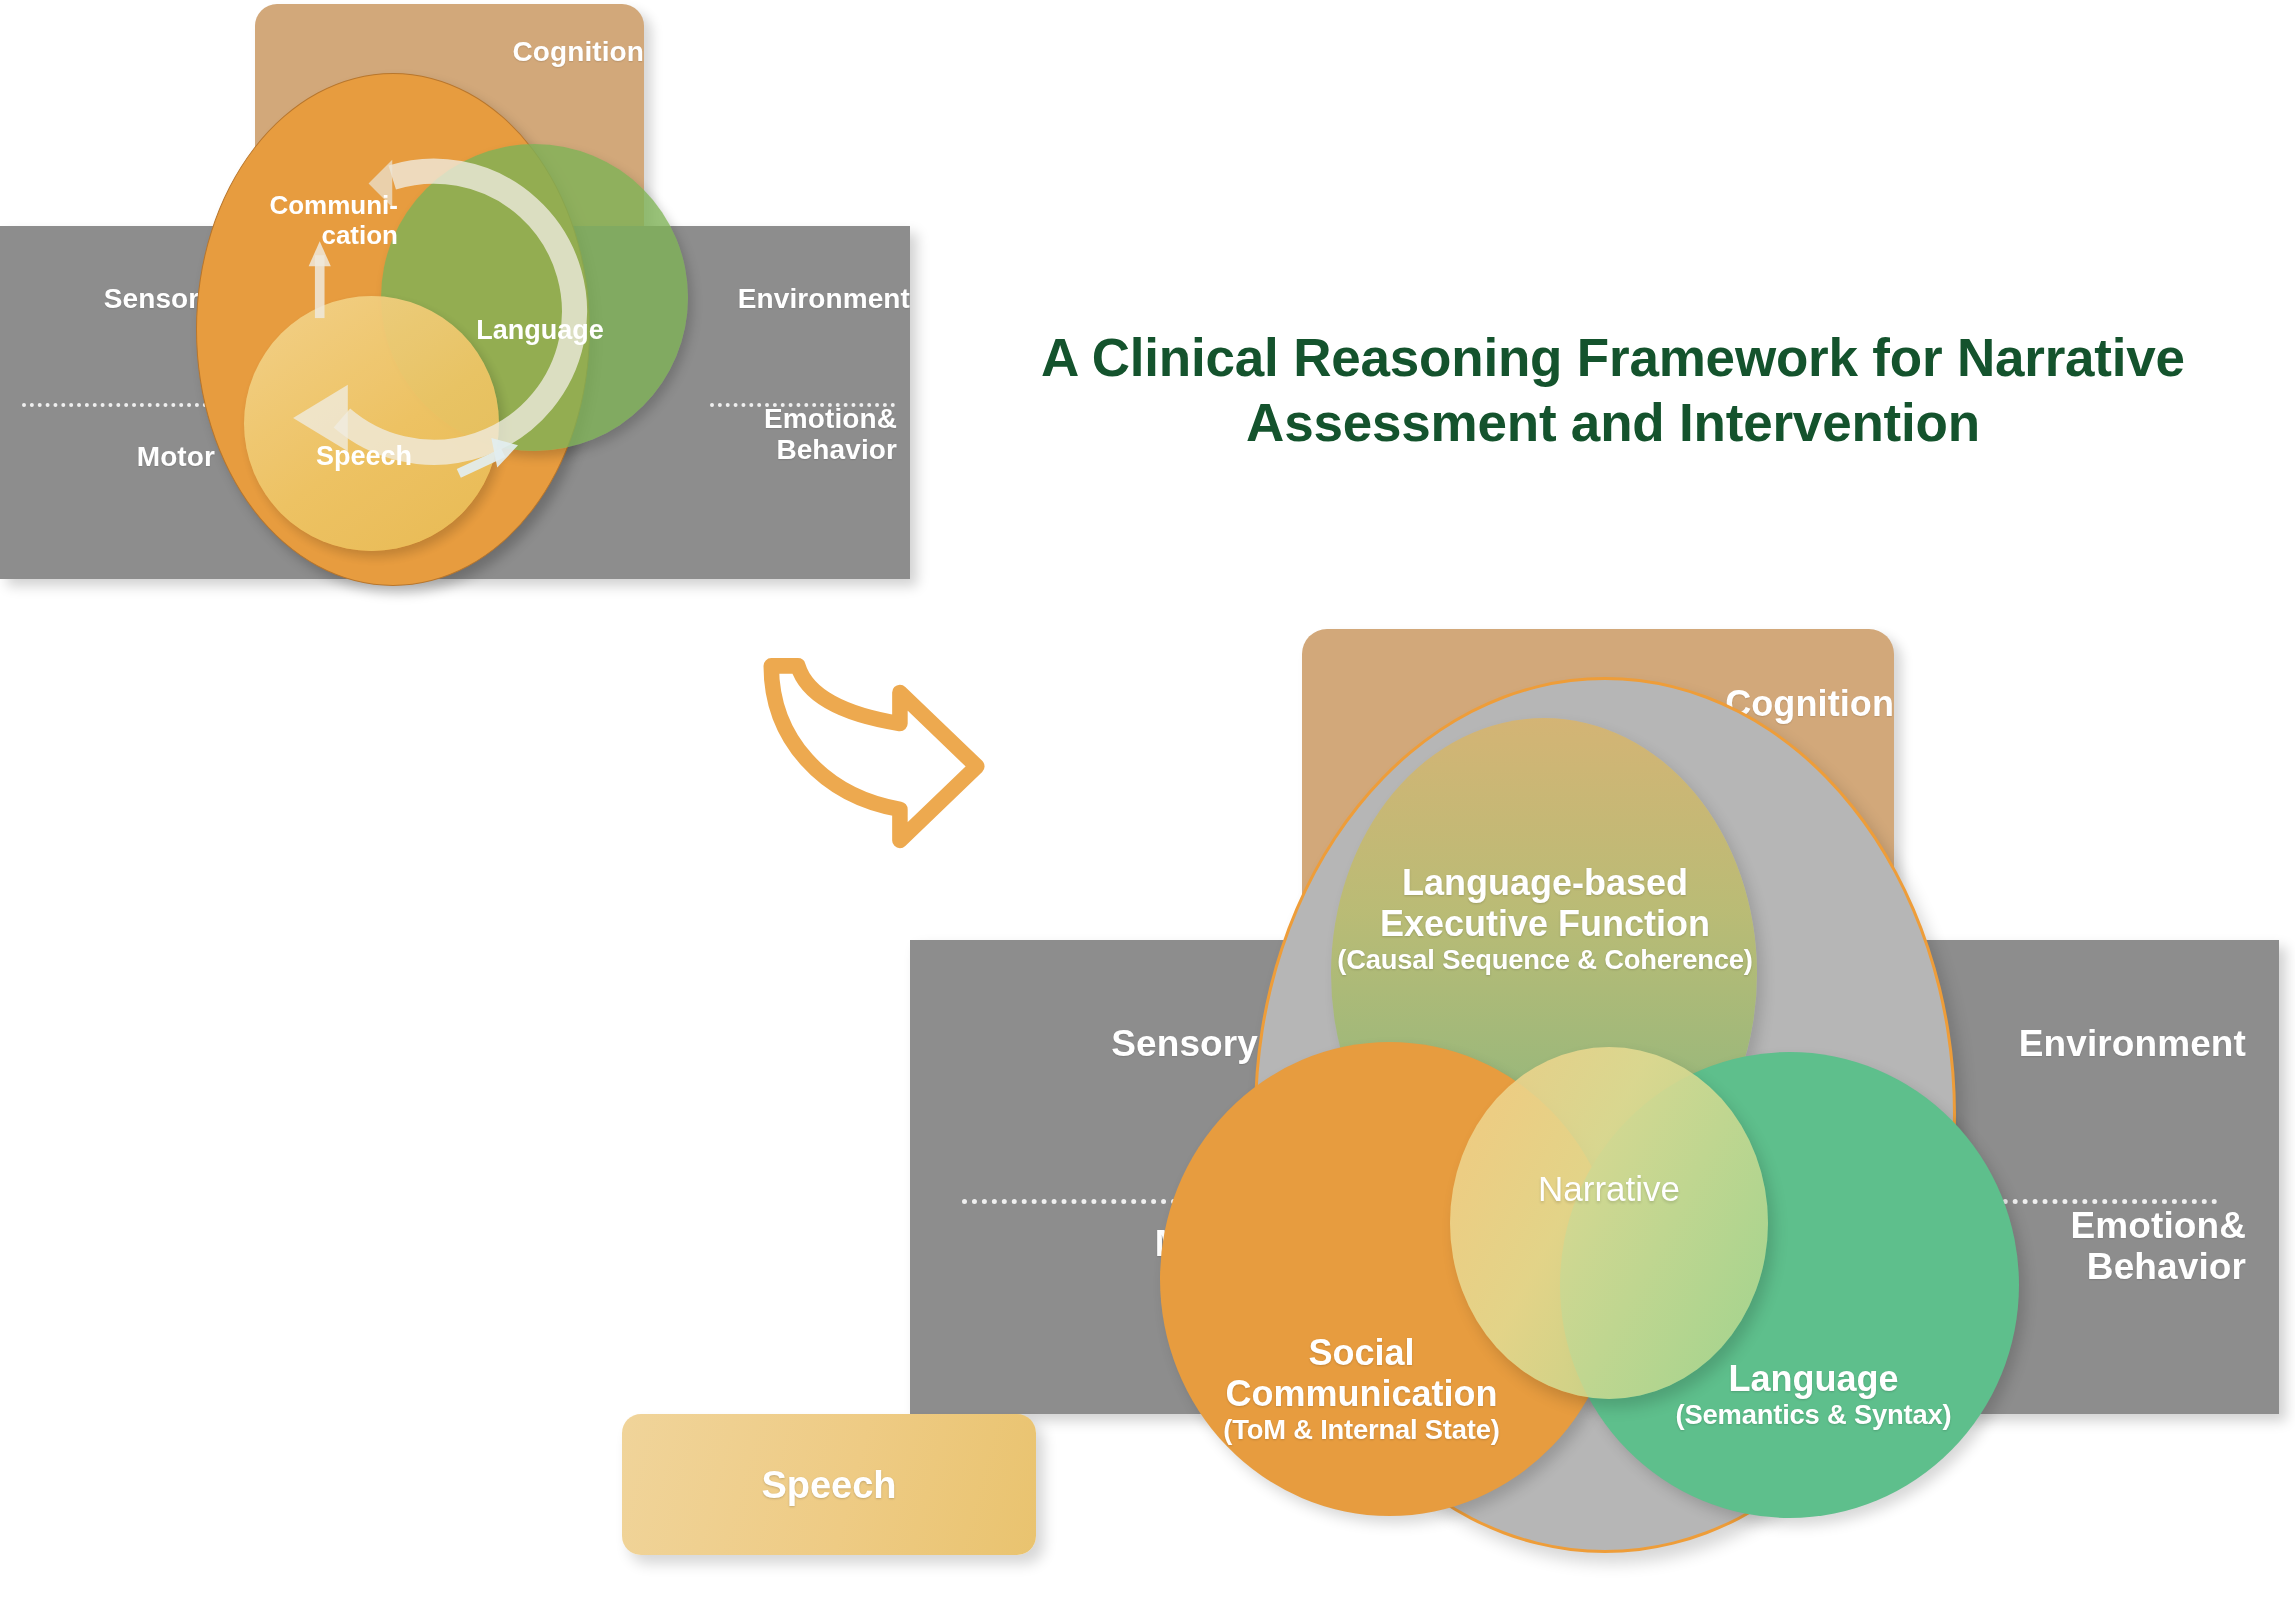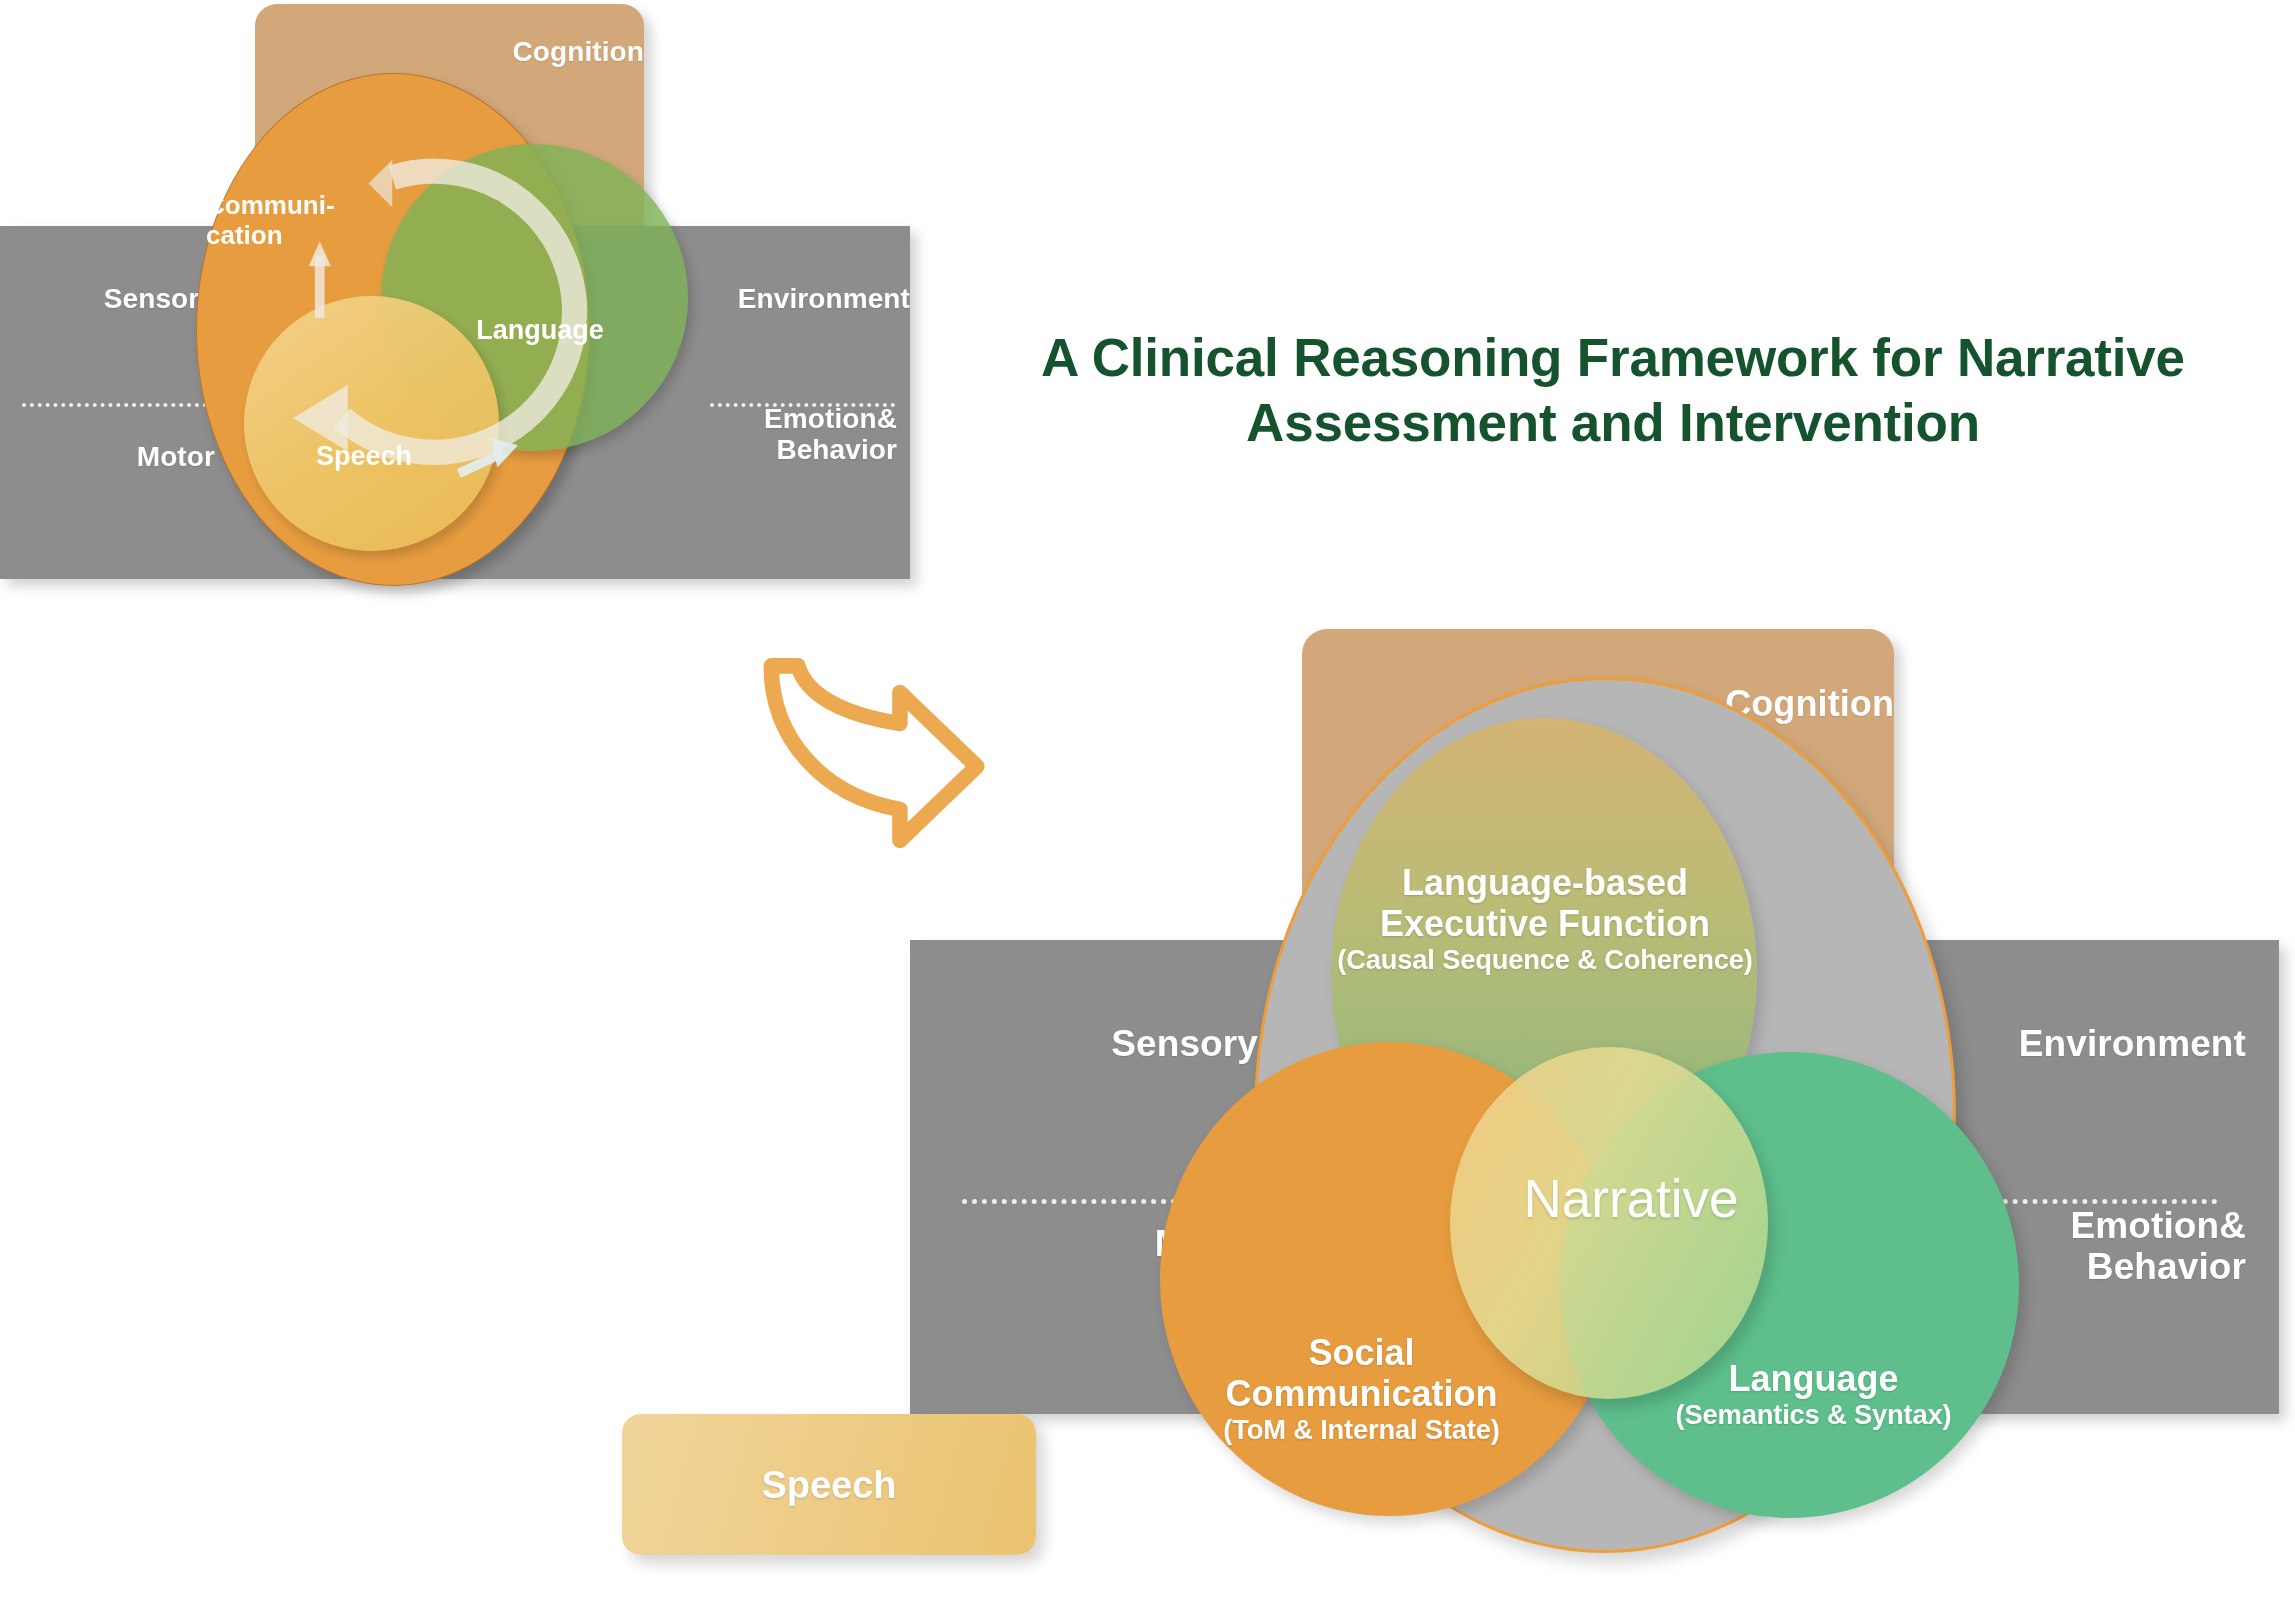--- a/index.html
+++ b/index.html
@@ -42,21 +42,21 @@
   #small .c-comm{left:196px;top:73px;width:392px;height:511px;border-radius:50%;
       background:#e79c3f;box-shadow:6px 7.4px 12px rgba(0,0,0,.22);
       border:1.5px solid #b8762c;}
   #small .c-lang{left:381px;top:144px;width:307px;height:307px;
       background:rgba(126,178,86,.80);box-shadow:4.4px 6px 10.4px rgba(0,0,0,.18);}
   #small .c-spee{left:244px;top:296px;width:255px;height:255px;
       background:linear-gradient(145deg,#f3d38d 0%,#eec566 55%,#e9bd55 100%);
       opacity:.94;box-shadow:4.4px 6px 10.4px rgba(0,0,0,.18);}
 
   #small .t-comm{position:absolute;left:206px;top:191px;width:192px;color:#fff;
-      font-size:26px;font-weight:bold;text-align:left;line-height:1.14;white-space:pre-line;}
+      font-size:26px;font-weight:bold;text-align:right;line-height:1.14;white-space:pre-line;}
   #small .t-lang{position:absolute;left:451px;top:315px;width:178px;color:#fff;
       font-size:27px;font-weight:bold;text-align:center;}
   #small .t-spee{position:absolute;left:268px;top:441px;width:192px;color:#fff;
       font-size:27px;font-weight:bold;text-align:center;}
 
   #small .arrows{position:absolute;left:0;top:0;width:925px;height:614px;}
 
   
   #bigarrow{position:absolute;left:755px;top:651px;width:244px;height:222px;}
 
@@ -102,21 +102,21 @@
                   rgba(226,219,146,.88) 40%, rgba(168,214,142,.88) 100%);
       box-shadow:6px 9px 15px rgba(0,0,0,.16);}
 
   .ttl{position:absolute;color:#fff;text-align:center;font-weight:bold;
        line-height:1.14;text-shadow:0 0.7px 2.2px rgba(0,0,0,.16);}
   .sub{display:block;font-size:.76em;font-weight:bold;letter-spacing:-0.2px;}
 
   #big .t-lbef{left:459px;top:255px;width:470px;font-size:36px;}
   #big .t-soc {left:292px;top:725px;width:437px;font-size:36px;}
   #big .t-lg  {left:770px;top:751px;width:385px;font-size:36px;}
-  #big .t-nar {left:621px;top:562px;width:318px;font-size:53px;font-weight:normal;
+  #big .t-nar {left:599px;top:562px;width:318px;font-size:35px;font-weight:normal;
        text-shadow:0 1.5px 3px rgba(0,0,0,.14);}
 </style>
 </head>
 <body>
 
 <div class="stage">
 
   <div id="small">
 
     <div class="cog-box"></div>

